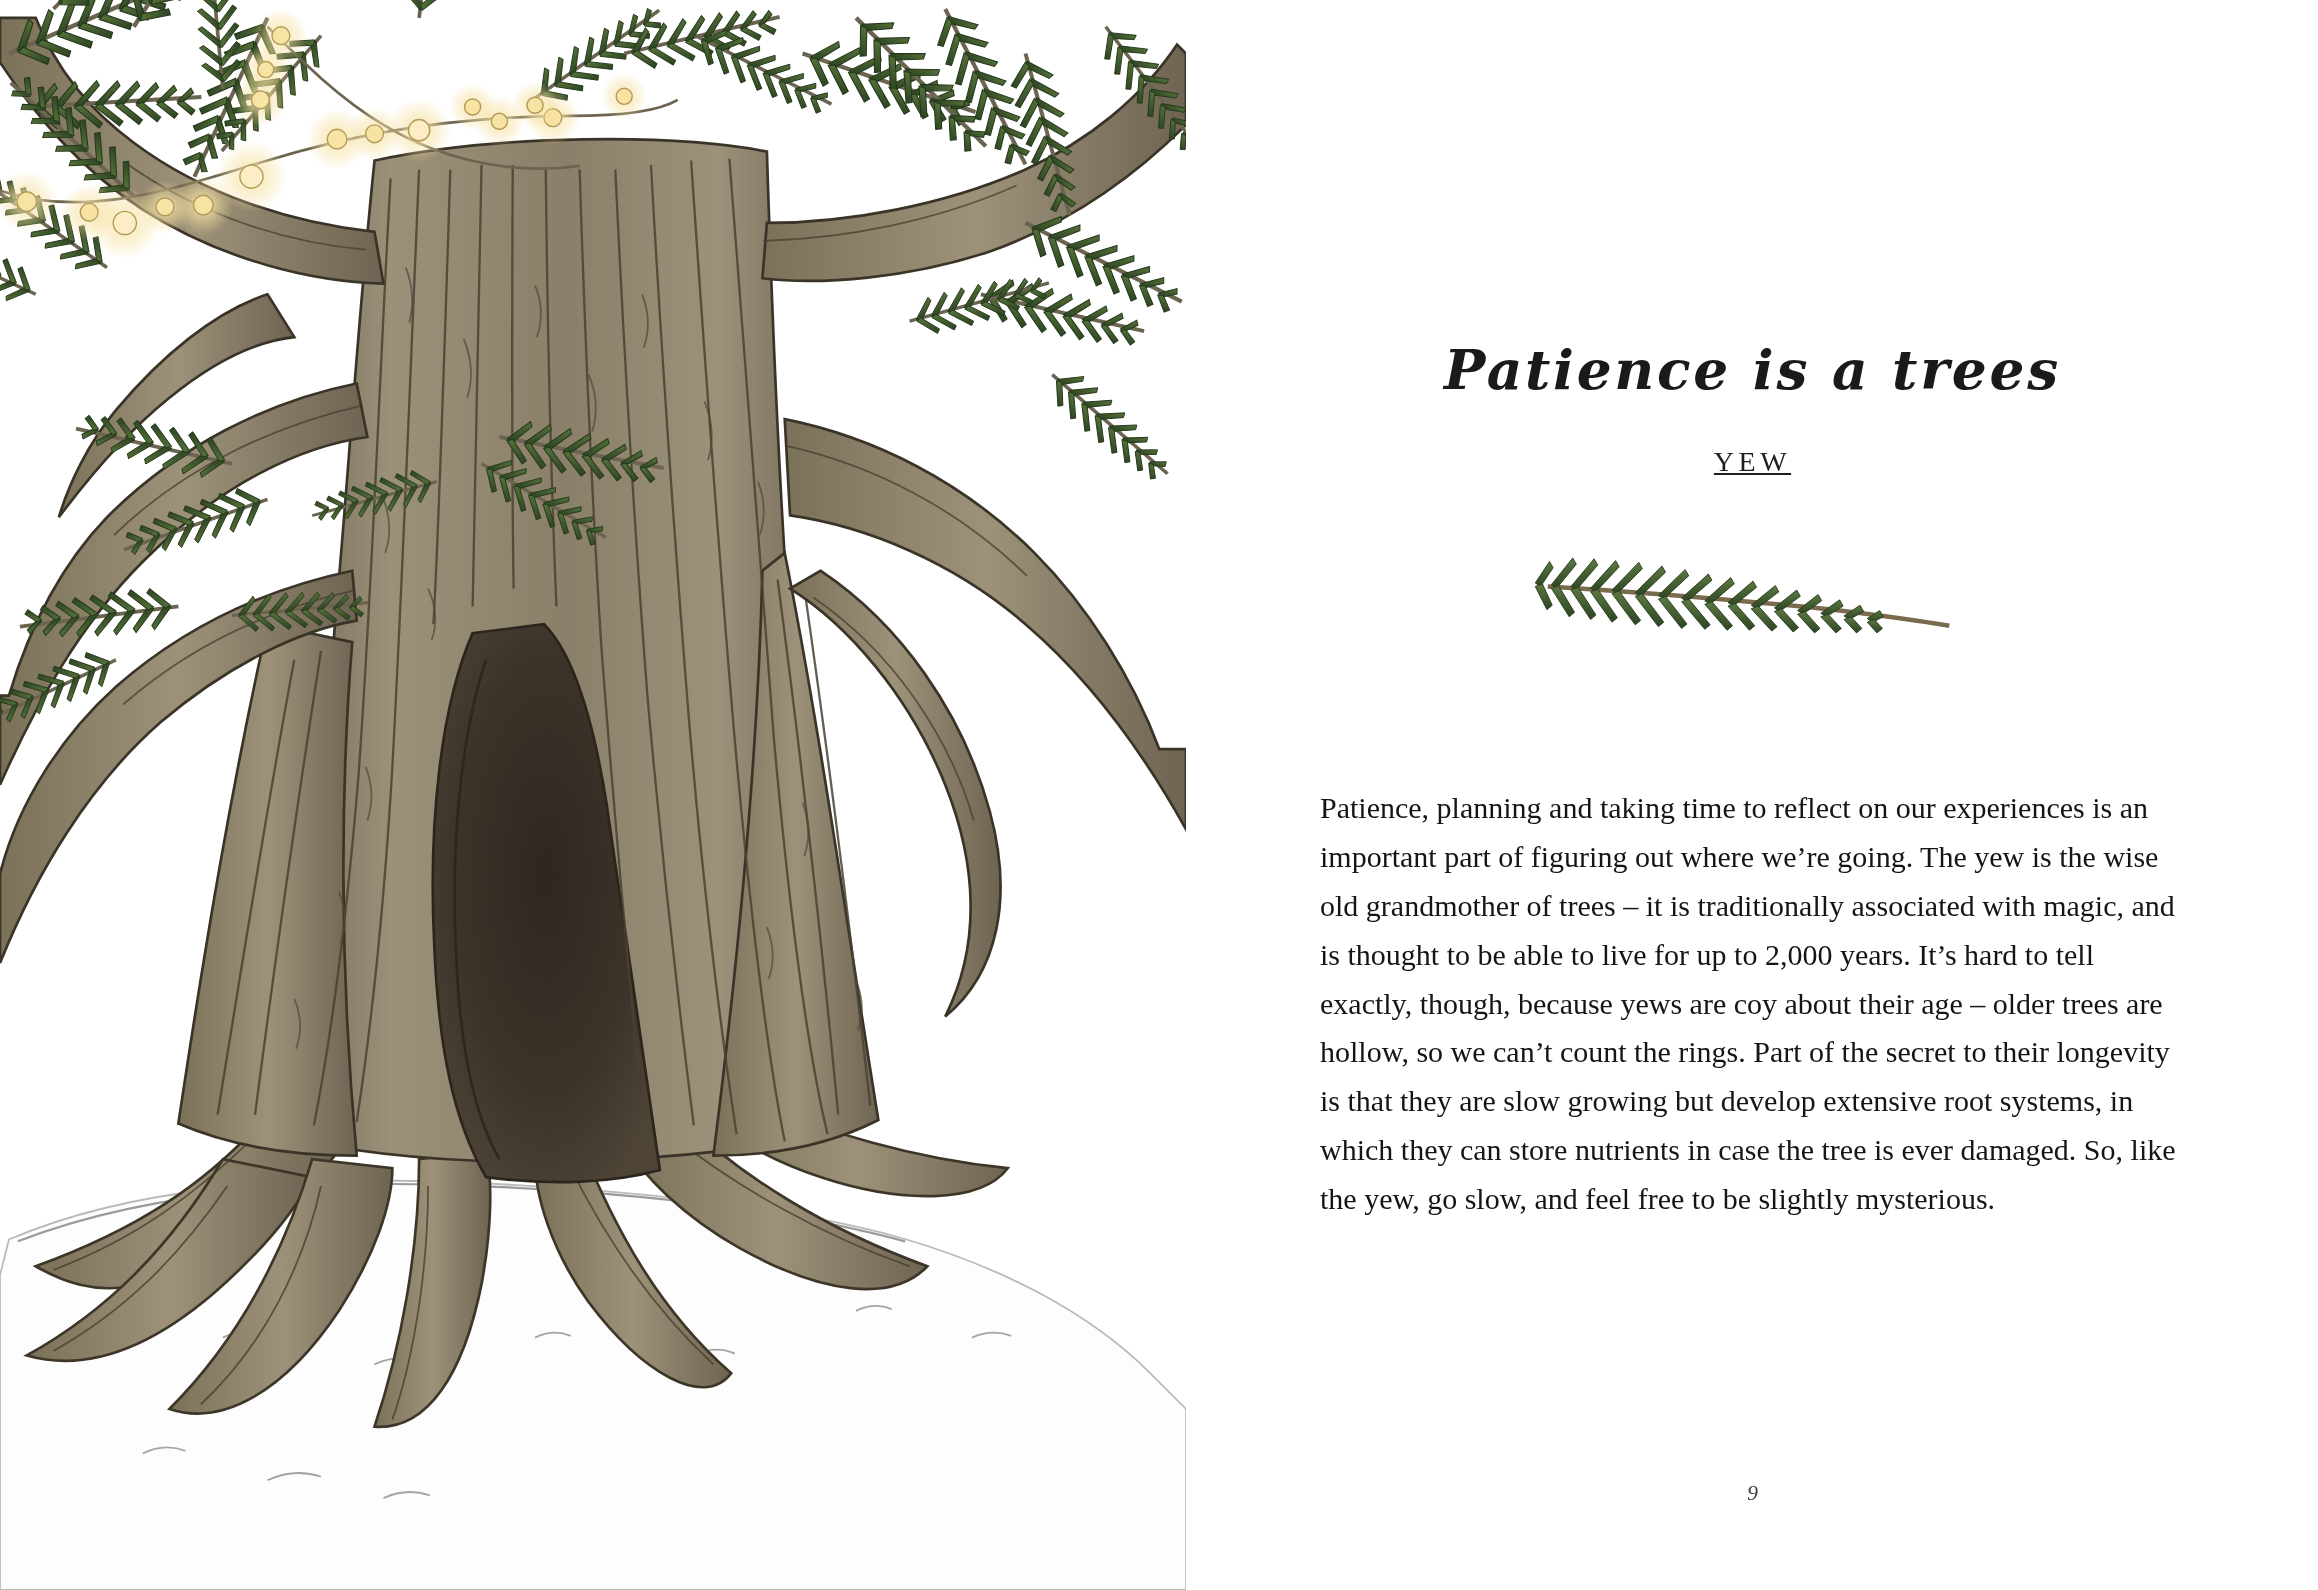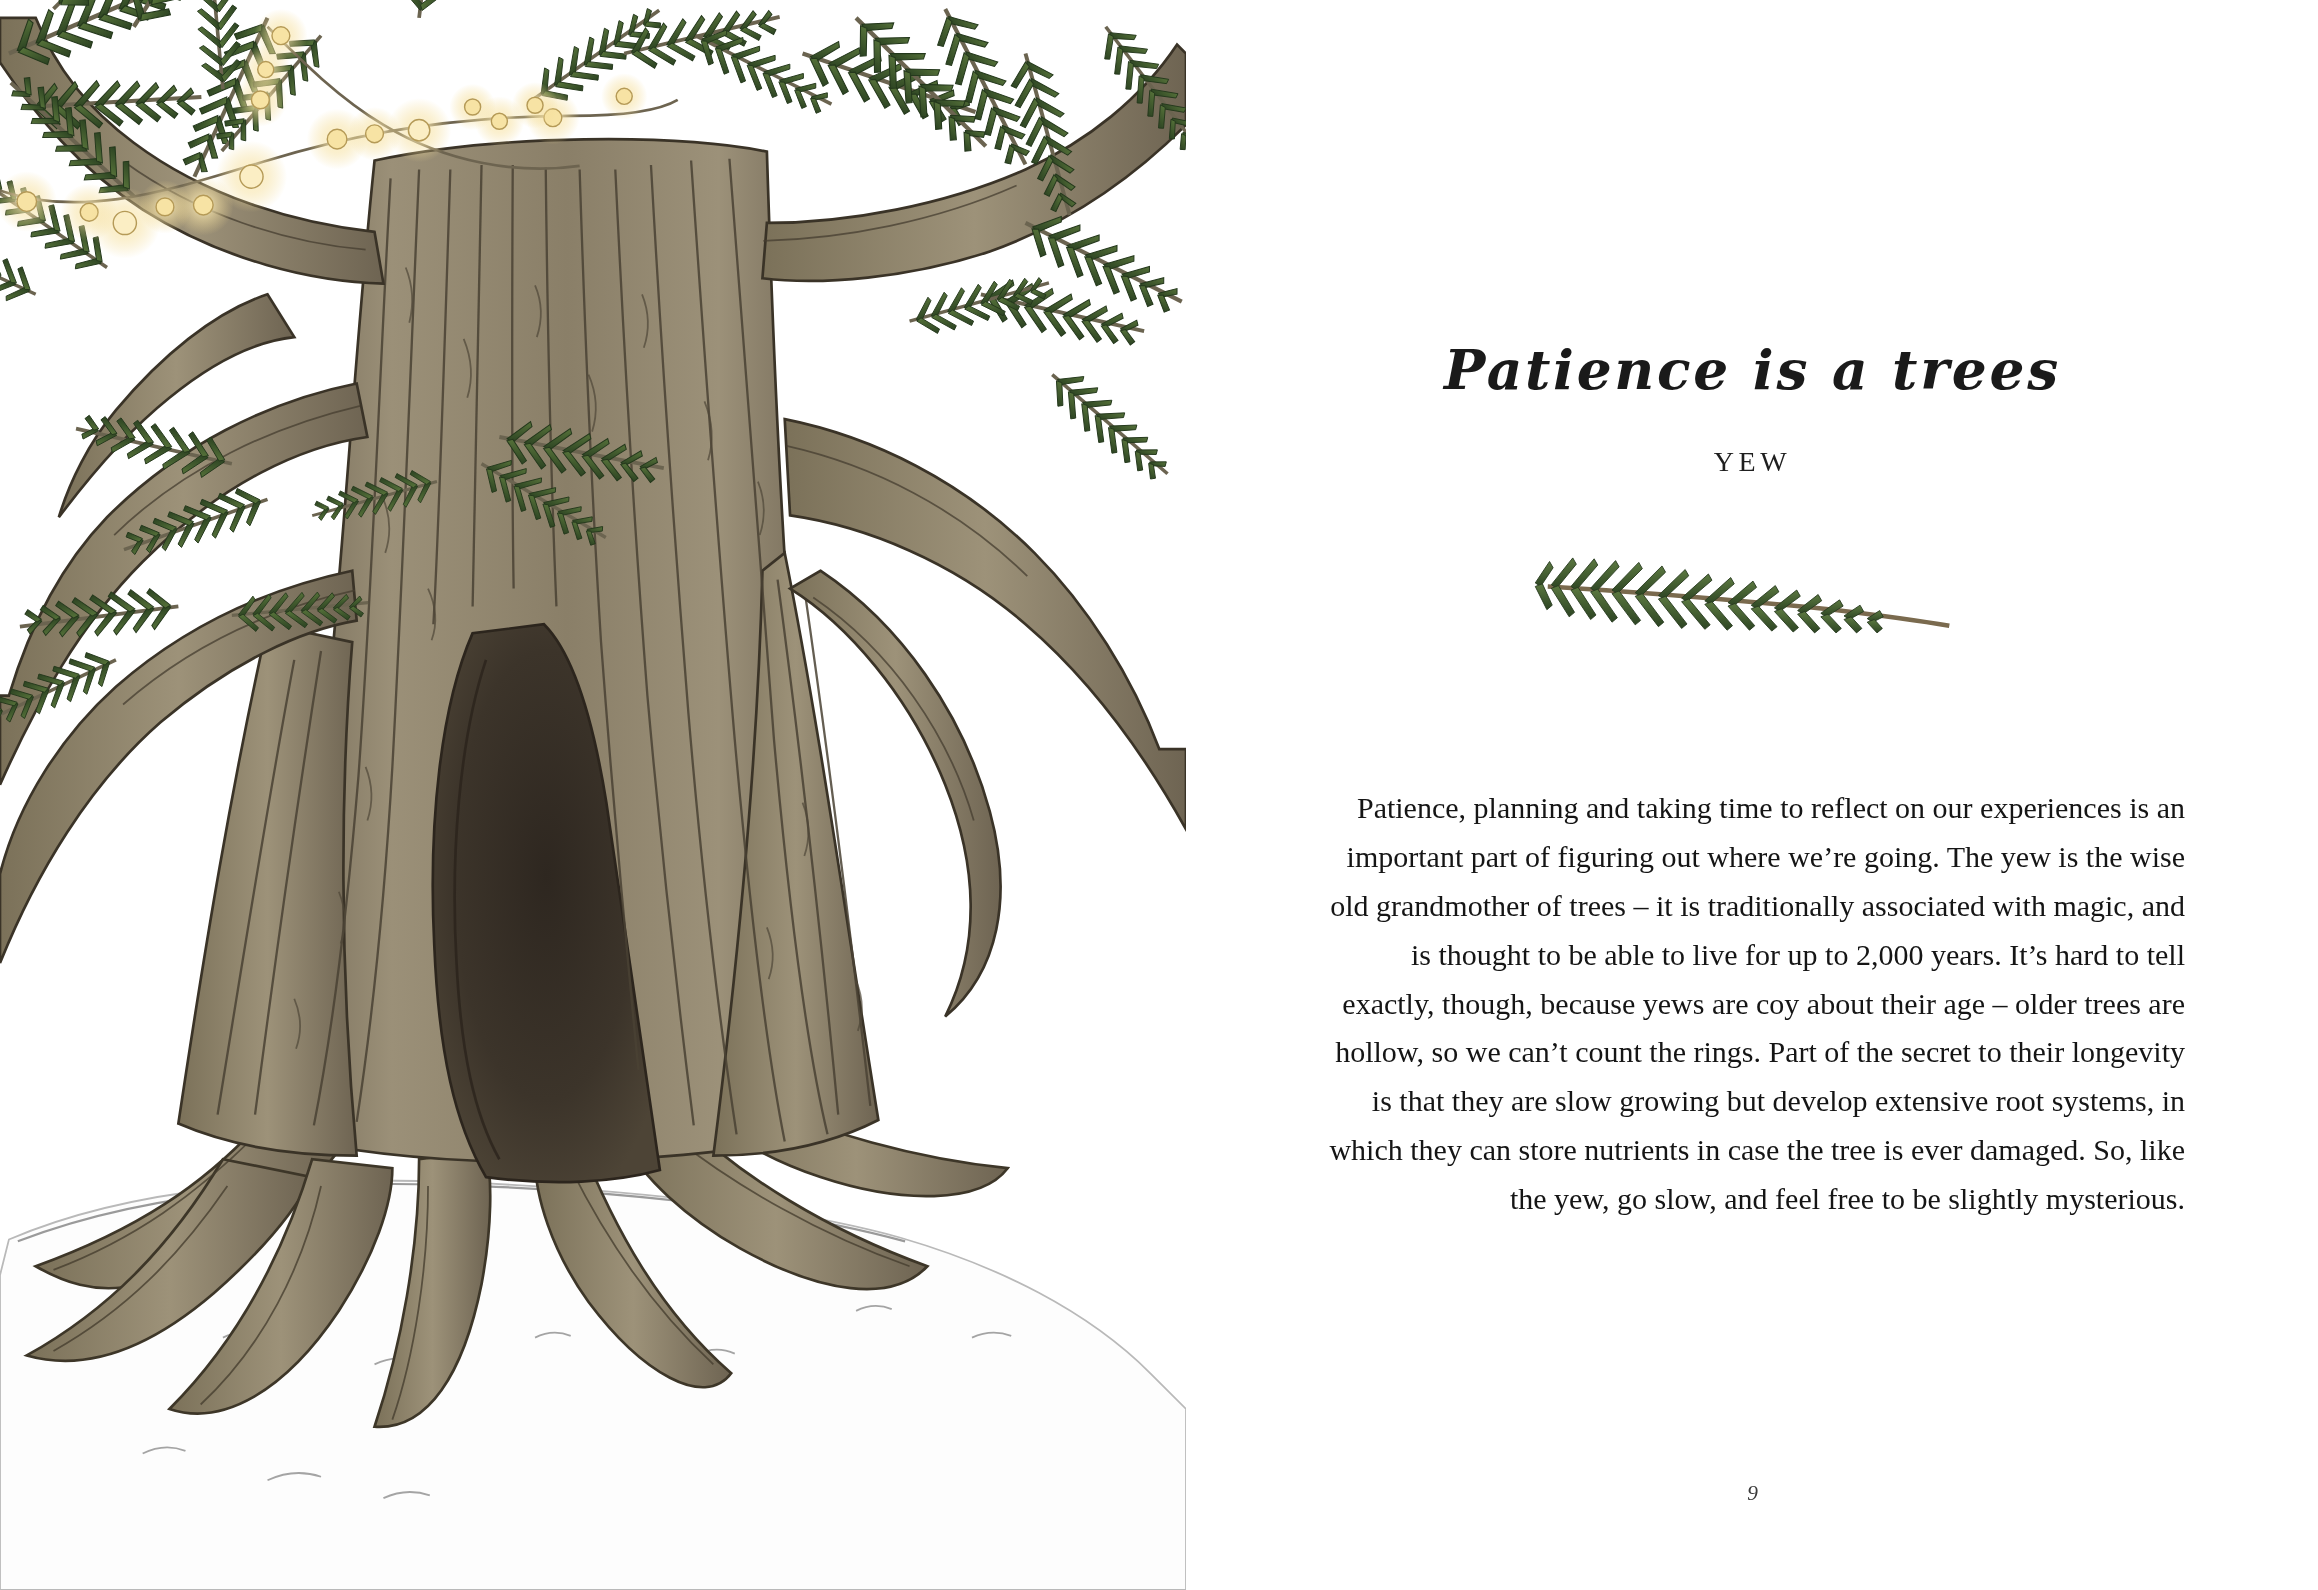--- a/index.html
+++ b/index.html
@@ -62,37 +62,38 @@
   .chapter-subtitle {
     position: absolute;
     top: 446px;
     left: 0;
     width: 1133px;
     text-align: center;
     font-family: "Liberation Serif", serif;
     font-size: 28px;
     letter-spacing: 4.5px;
     color: #1f1f1f;
+    text-decoration: underline;
   }
   .sprig {
     position: absolute;
     top: 535px;
     left: 0;
     width: 1133px;
     height: 143px;
     display: flex;
     align-items: center;
     justify-content: center;
   }
   .body-copy {
     position: absolute;
     top: 754px;
     left: 134px;
     width: 865px;
-    text-align: right;
+    text-align: left;
     font-family: "Liberation Serif", serif;
     font-size: 30px;
     line-height: 1.63;
     color: #151515;
   }
   .folio {
     position: absolute;
     bottom: 84px;
     left: 0;
     width: 1133px;

